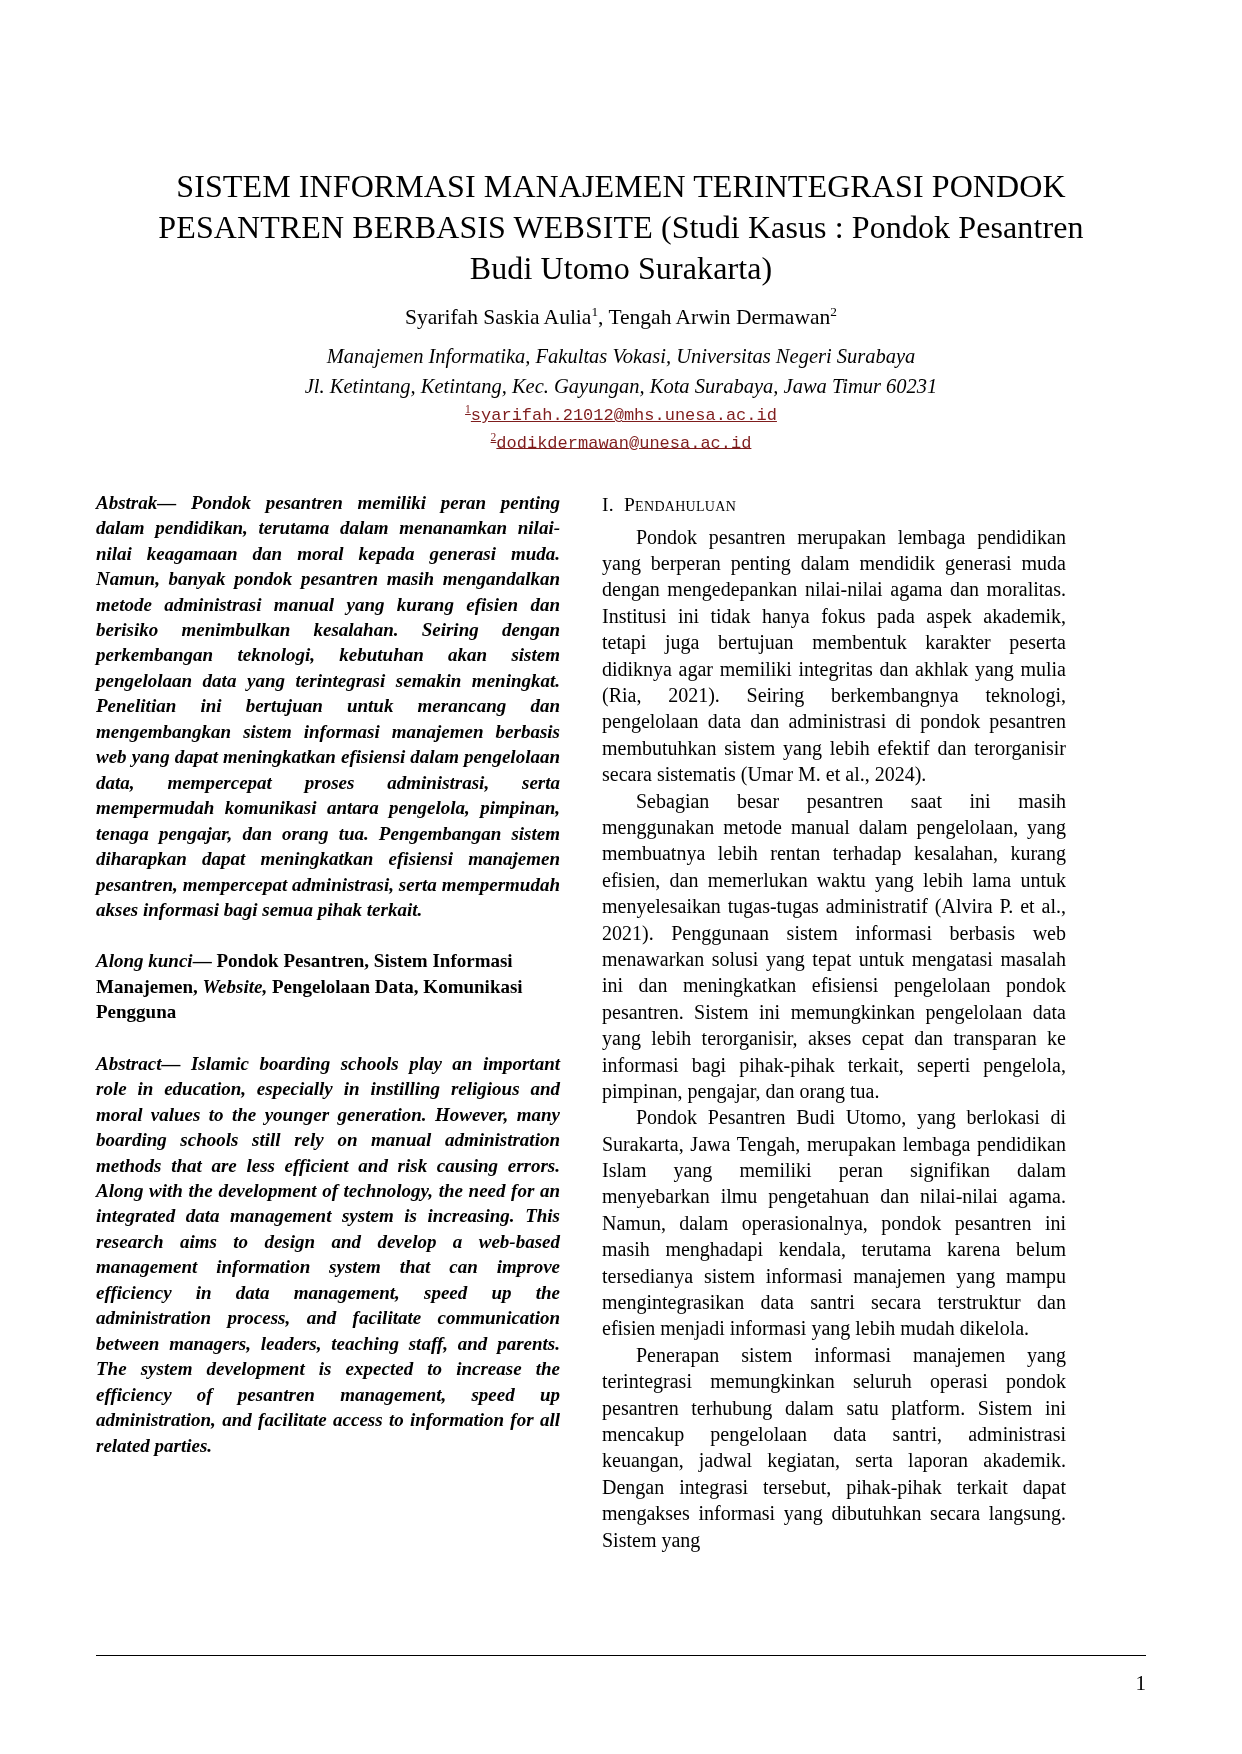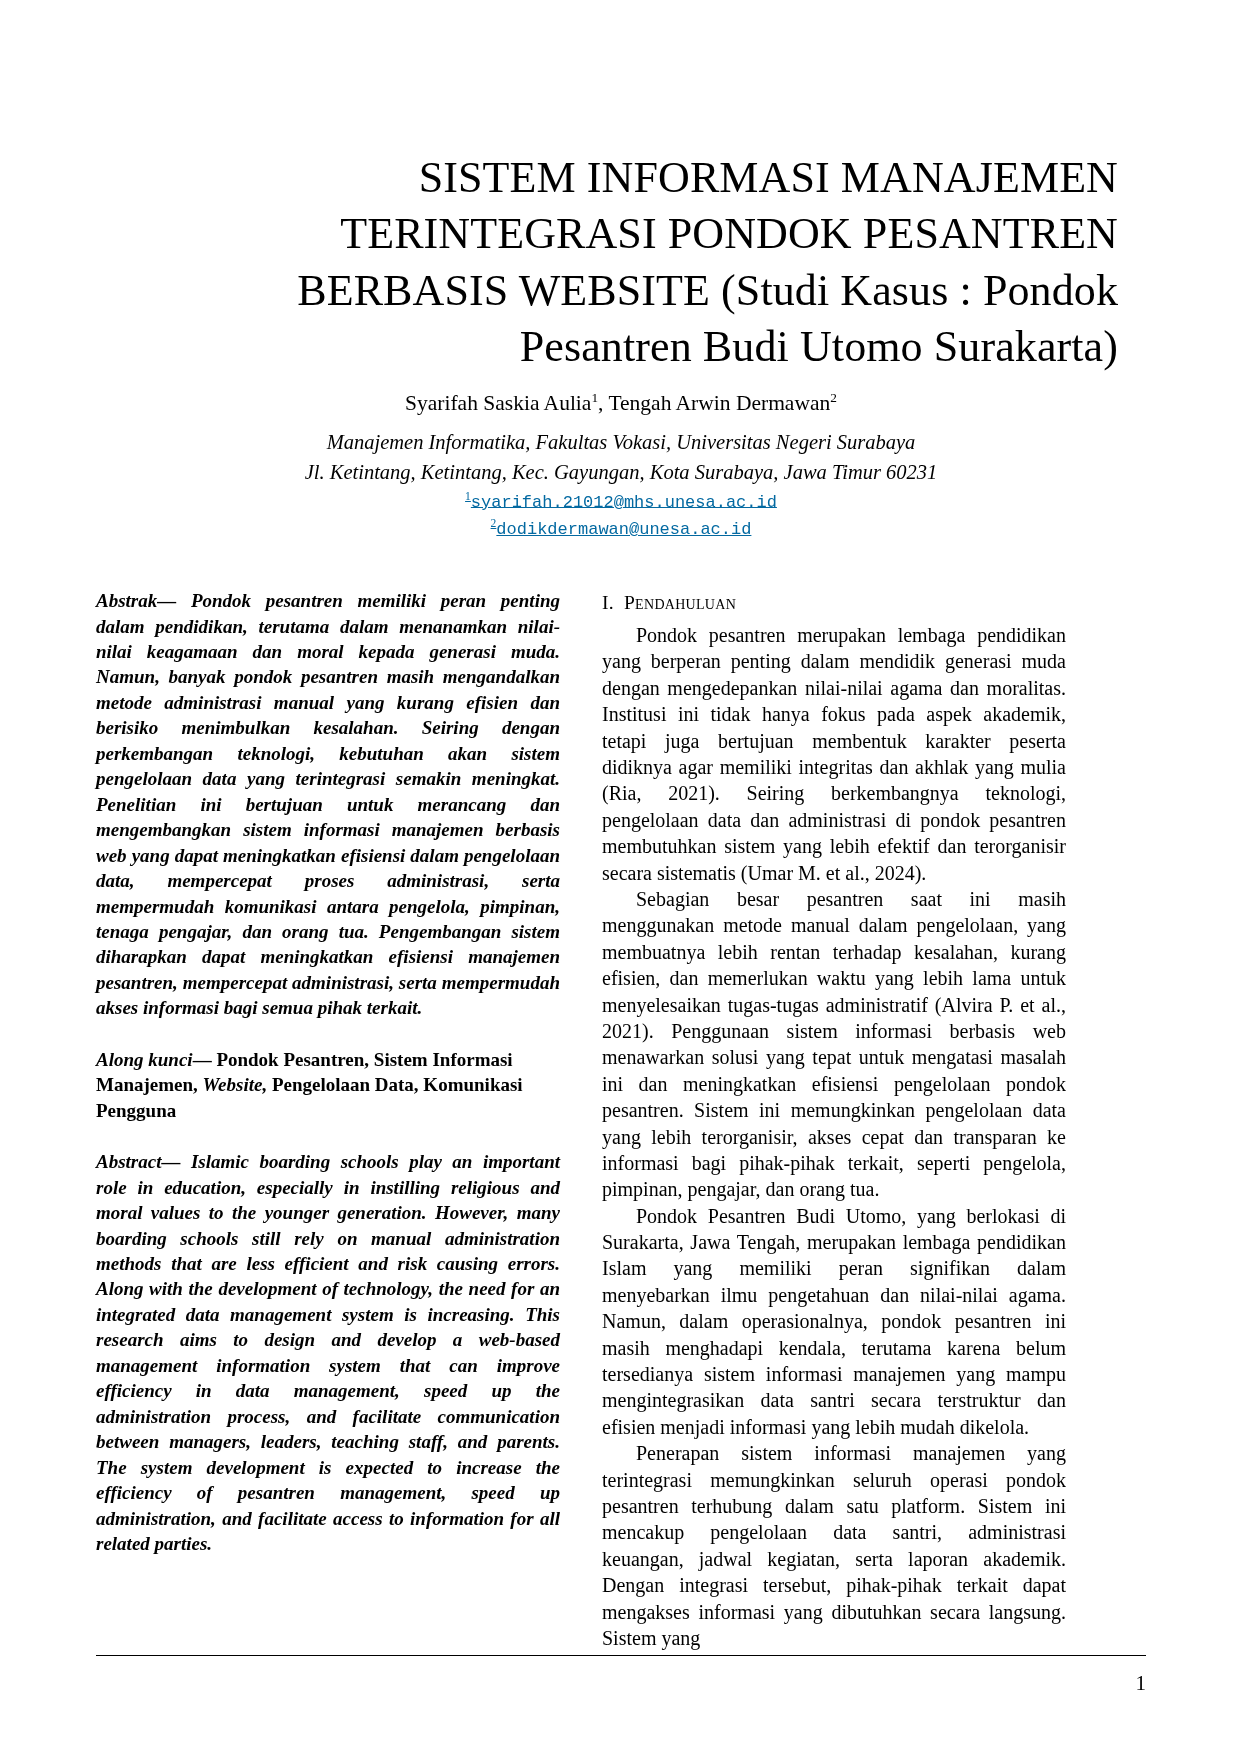--- a/index.html
+++ b/index.html
@@ -16,59 +16,59 @@
   }
   .page {
     width: 1242px;
     height: 1754px;
     padding: 150px 96px 40px 96px;
     position: relative;
   }
 
   
   .title {
-    font-size: 44px;
+    font-size: 32px;
     line-height: 1.28;
-    text-align: right;
+    text-align: center;
     font-weight: 400;
     letter-spacing: 0.1px;
-    margin: 0 28px 14px 28px;
+    margin: 16px 28px 14px 28px;
   }
   .authors {
     text-align: center;
     font-size: 21.5px;
     line-height: 1.3;
     margin-top: 14px;
     margin-bottom: 10px;
   }
   .authors sup { font-size: 0.62em; vertical-align: super; }
   .affil {
     text-align: center;
     font-style: italic;
     font-size: 20.5px;
     line-height: 1.45;
   }
   .email-line {
     text-align: center;
     font-family: "Liberation Mono", "DejaVu Sans Mono", monospace;
     font-size: 17px;
     line-height: 1.5;
-    color: #0369a1;
+    color: #7f1d1d;
   }
   .email-line sup {
     font-family: "Liberation Serif", serif;
     font-size: 0.68em;
     vertical-align: super;
     text-decoration: underline;
   }
   .email-line .addr { text-decoration: underline; }
 
   
   .columns {
-    margin-top: 46px;
+    margin-top: 34px;
     display: flex;
     gap: 42px;
     align-items: flex-start;
   }
   .col { width: 464px; }
 
   .abstract-para {
     font-weight: bold;
     font-style: italic;
     font-size: 19px;

